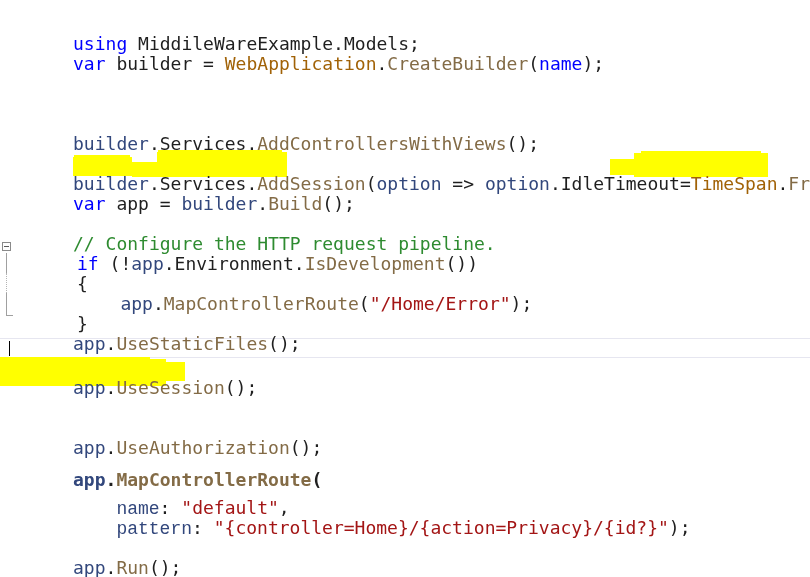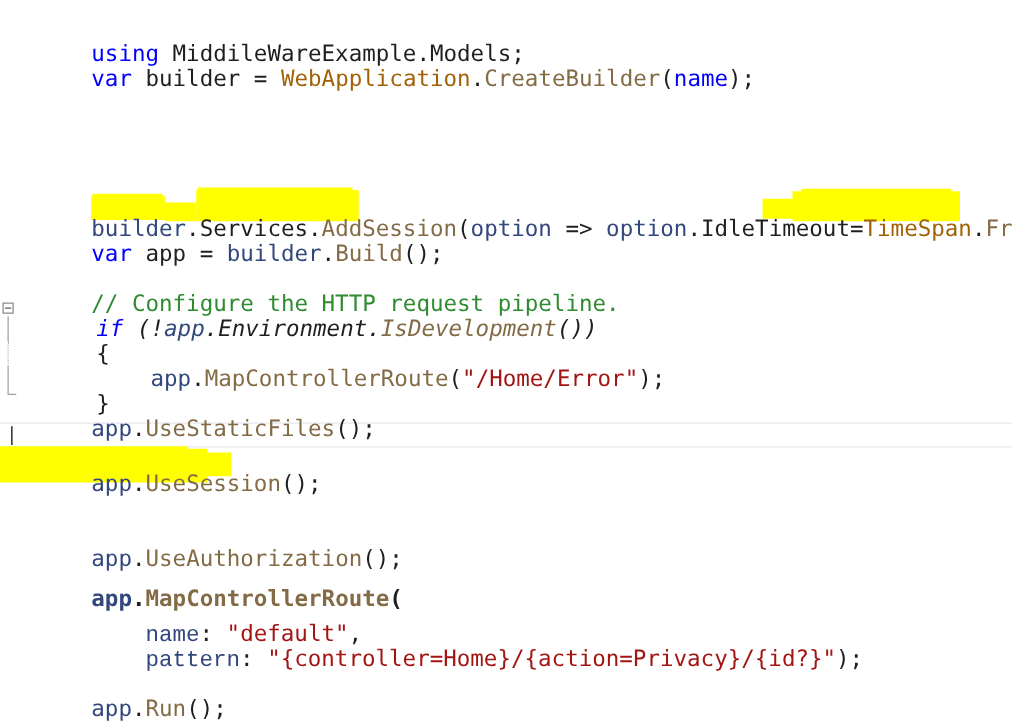--- a/index.html
+++ b/index.html
@@ -159,34 +159,37 @@
 
     <div class="code-line" style="top:14px;">
       <span class="t-kw">using</span><span class="t-plain"> MiddileWareExample.Models;</span>
     </div>
 
     <div class="code-line" style="top:34px;">
       <span class="t-kw">var</span><span class="t-plain"> builder </span><span class="t-plain">=</span><span class="t-plain"> </span><span class="t-type">WebApplication</span><span class="t-plain">.</span><span class="t-method">CreateBuilder</span><span class="t-plain">(</span><span class="t-kw">name</span><span class="t-plain">);</span>
     </div>
 
 
+    <div class="code-line" style="top:114px;">
+      <span class="t-ident">builder</span><span class="t-plain">.Services.</span><span class="t-method">AddControllersWithViews</span><span class="t-plain">();</span>
+    </div>
 
     <div class="code-line" style="top:154px;">
       <span class="t-ident">builder</span><span class="t-plain">.Services.</span><span class="t-method">AddSession</span><span class="t-plain">(</span><span class="t-param">option</span><span class="t-plain"> =&gt; </span><span class="t-param">option</span><span class="t-plain">.IdleTimeout=</span><span class="t-type">TimeSpan</span><span class="t-plain">.</span><span class="t-method">FromMinutes</span><span class="t-plain">(</span><span class="t-plain">1</span><span class="t-plain">));</span>
     </div>
 
     <div class="code-line" style="top:174px;">
       <span class="t-kw">var</span><span class="t-plain"> app </span><span class="t-plain">= </span><span class="t-ident">builder</span><span class="t-plain">.</span><span class="t-method">Build</span><span class="t-plain">();</span>
     </div>
 
     <div class="code-line" style="top:214px;text-align:center;">
       <span class="t-cmt">// Configure the HTTP request pipeline.</span>
     </div>
 
-    <div class="code-line" style="top:234px; left:12px;font-style:italic;">
+    <div class="code-line" style="top:234px; left:12px;">
       <span class="t-kw">if</span><span class="t-plain"> (!</span><span class="t-ident">app</span><span class="t-plain">.Environment.</span><span class="t-method">IsDevelopment</span><span class="t-plain">())</span>
     </div>
 
     <div class="code-line" style="top:254px; left:12px;">
       <span class="t-brace">{</span>
     </div>
 
     <div class="code-line" style="top:274px; left:12px;">
       <span class="t-plain">    </span><span class="t-ident">app</span><span class="t-plain">.</span><span class="t-method">MapControllerRoute</span><span class="t-plain">(</span><span class="t-str">"/Home/Error"</span><span class="t-plain">);</span>
     </div>

